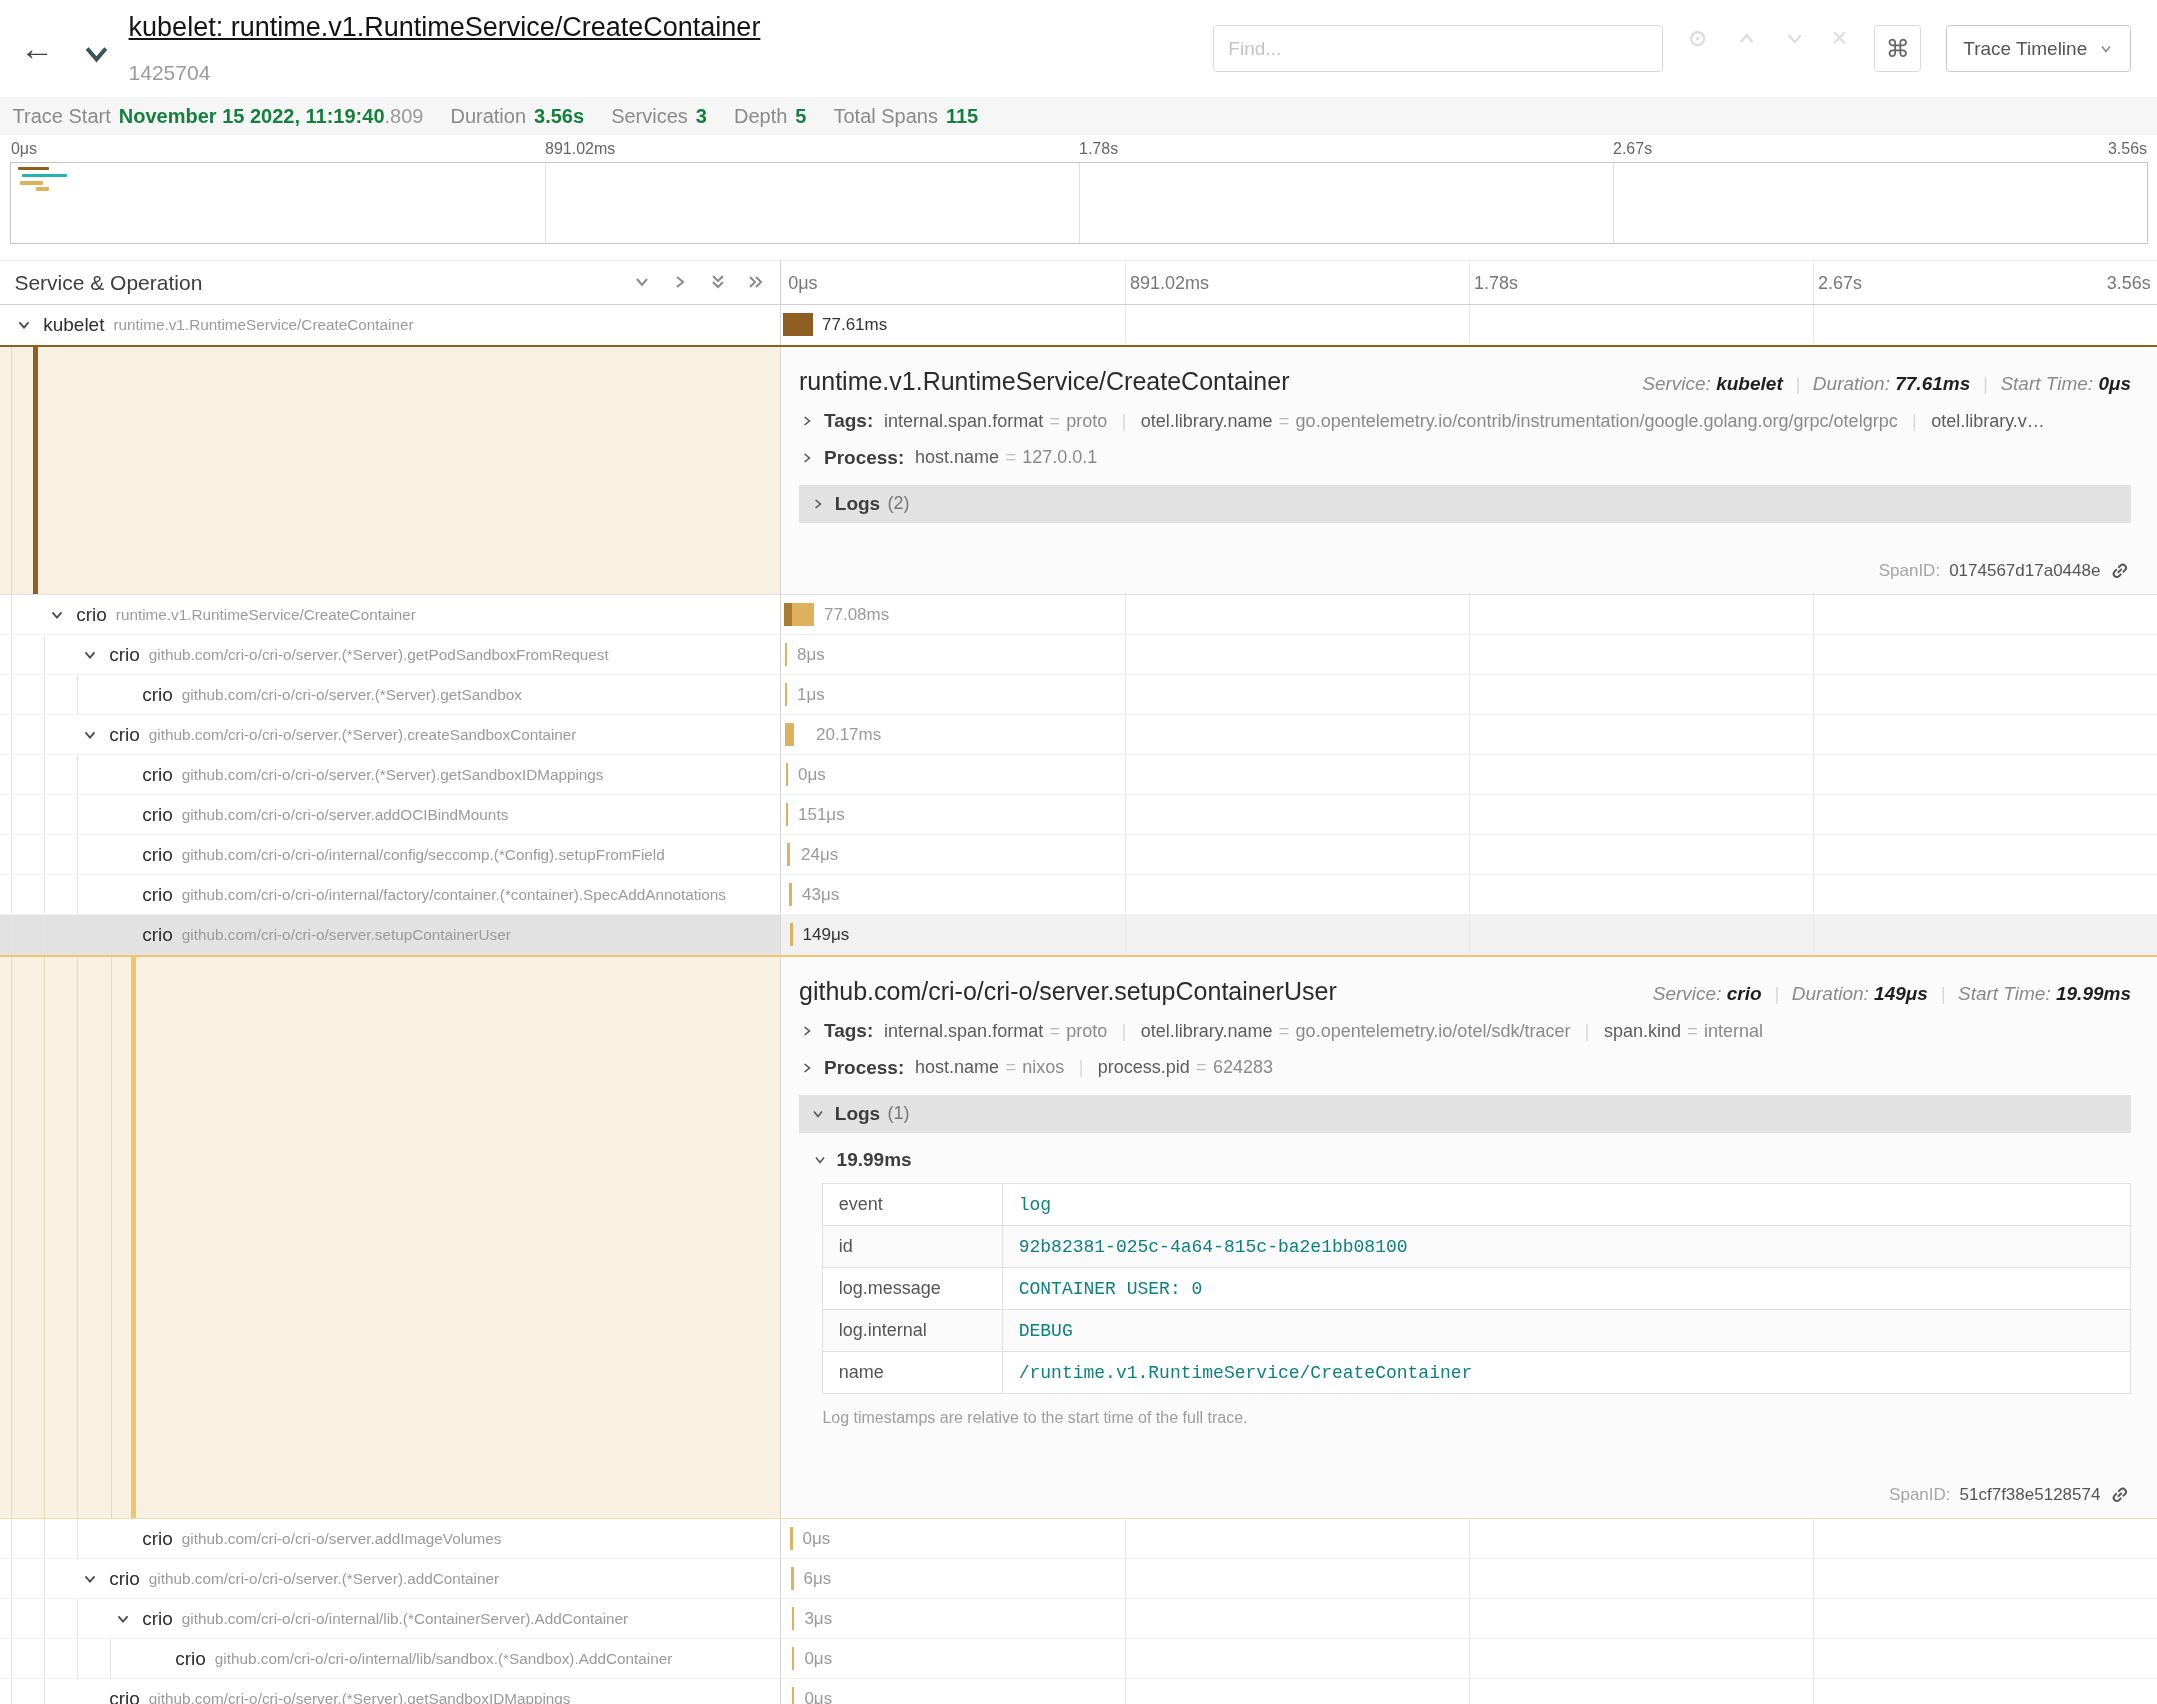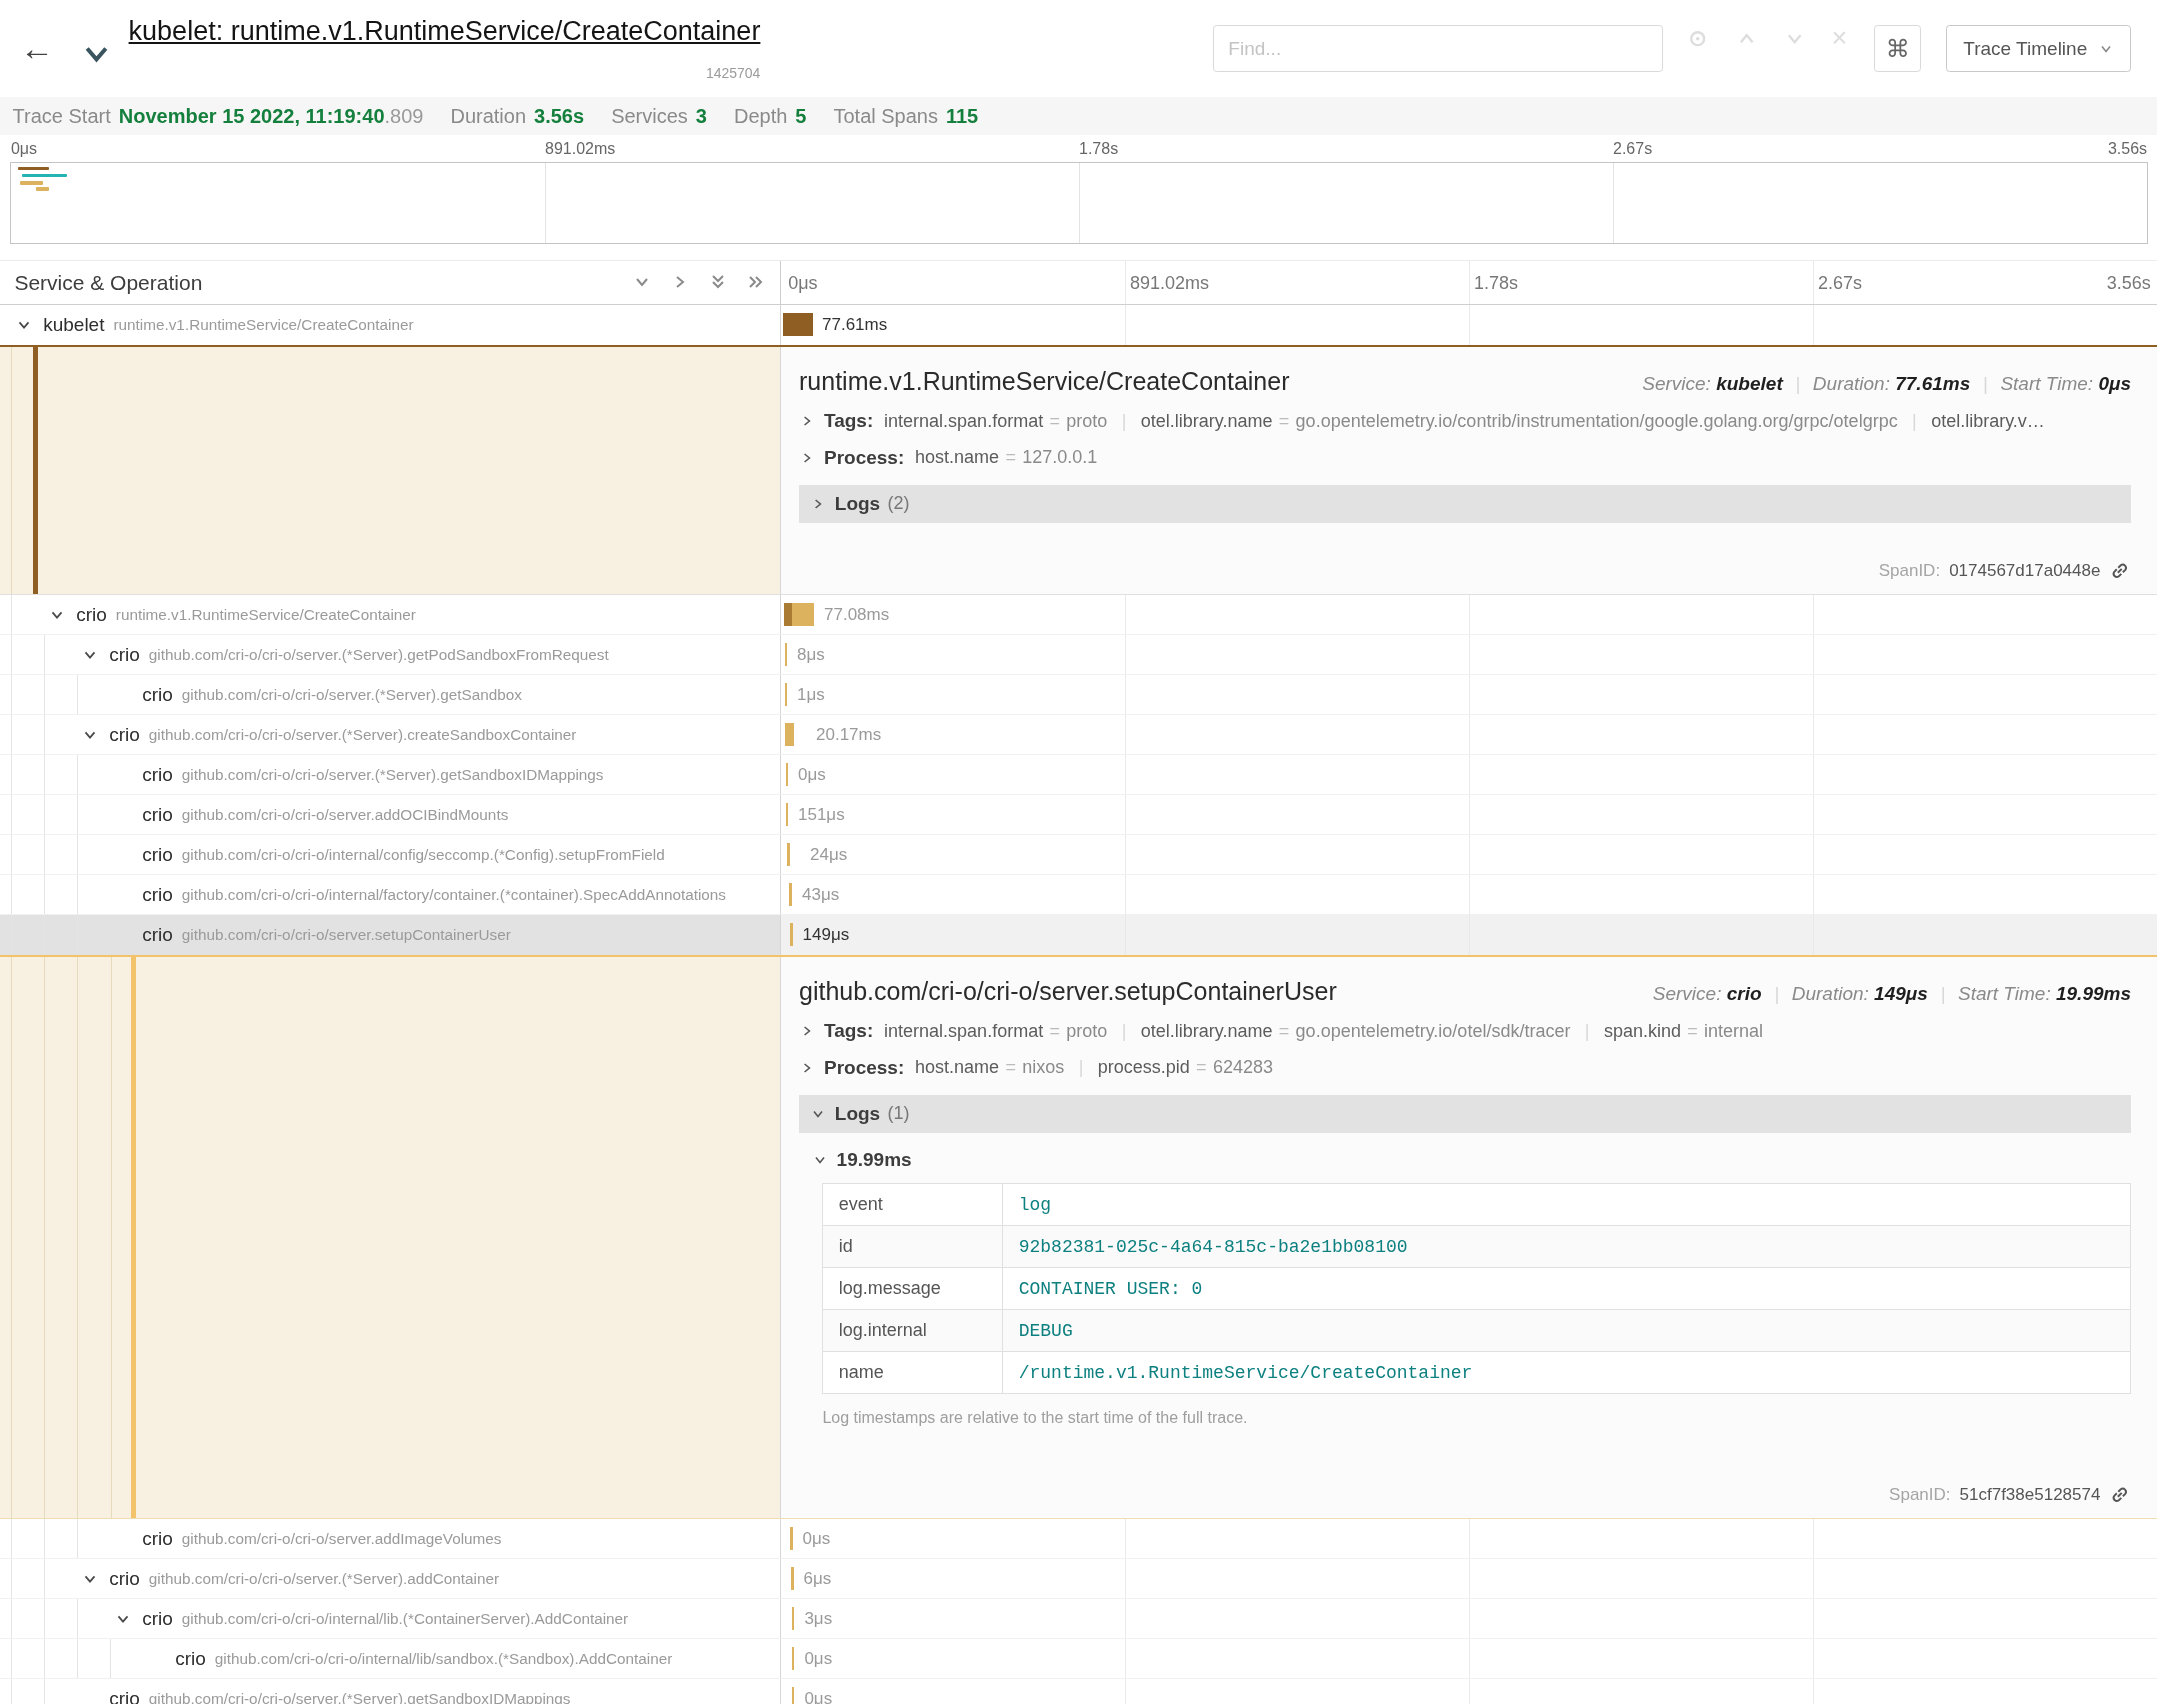--- a/index.html
+++ b/index.html
@@ -6,21 +6,21 @@
   html,body { background:#fff; }
   body { font-family:"Liberation Sans", sans-serif; color:#333; }
   #app { width:2158px; height:1705px; position:relative; overflow:hidden; background:#fff; }
 
   
   .hdr { height:97px; display:flex; align-items:center; padding:0 27px 0 20px; background:#fff; }
   .back-btn { background:none; border:none; font-size:34px; color:#444; width:47px; text-align:left; cursor:pointer; }
   .hdr-chev { color:#3a5560; margin:12.6px 3.6px 0 14.4px; }
   .title-block { margin-left:12.6px; }
   .trace-title { font-size:27px; font-weight:500; color:#141414; text-decoration:underline; cursor:pointer; }
-  .trace-id { font-size:14px; color:#9b9b9b; margin-top:18px;text-align:right; }
+  .trace-id { font-size:21px; color:#9b9b9b; margin-top:18px; }
   .hdr-right { margin-left:auto; display:flex; align-items:flex-start; }
   .find-input { width:450px; height:47px; border:0.9px solid #d9d9d9; border-radius:3.6px; padding:0 14.4px; font-size:19px; color:#555; font-family:"Liberation Sans",sans-serif; outline:none; }
   .find-input::placeholder { color:#c3c3c3; }
   .find-icons { display:flex; align-items:center; gap:25px; margin:0 27px 0 23.4px; color:#ddd; }
   .find-x { font-size:27px; line-height:1; color:#ddd; }
   .cmd-btn { width:47px; height:47px; border:0.9px solid #d9d9d9; border-radius:3.6px; background:#fff; font-size:24px; color:#666; cursor:pointer; }
   .view-select { margin-left:25px; height:47px; border:0.9px solid #c9c9c9; border-radius:3.6px; display:flex; align-items:center; padding:0 16px; font-size:19px; color:#555; gap:10.8px; cursor:pointer; background:#fff; }
   .view-select .ic { color:#888; }
 
   
@@ -388,21 +388,21 @@
       <div class="row-left">
         <span class="guide"></span>
           <span class="guide"></span>
           <span class="guide"></span>
         <span class="tw"></span>
         <span class="svc">crio</span>
         <span class="op">github.com/cri-o/cri-o/internal/config/seccomp.(*Config).setupFromField</span>
       </div>
       <div class="row-right gridbg">
         <div class="bar cri" style="left:6.3px;width:2.7px"></div>
-        <span class="dur" style="left:29px">24μs</span>
+        <span class="dur" style="left:20px">24μs</span>
       </div>
     </div>
 
     <div class="row">
       <div class="row-left">
         <span class="guide"></span>
           <span class="guide"></span>
           <span class="guide"></span>
         <span class="tw"></span>
         <span class="svc">crio</span>

